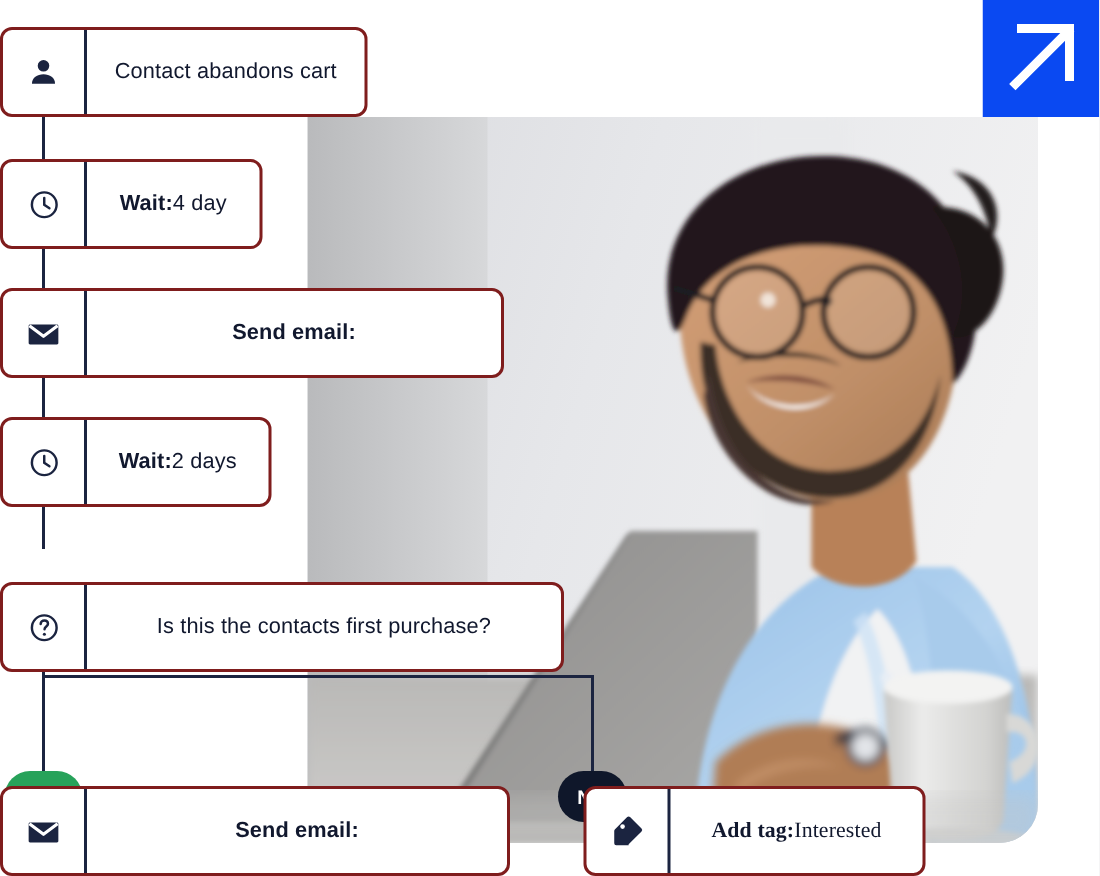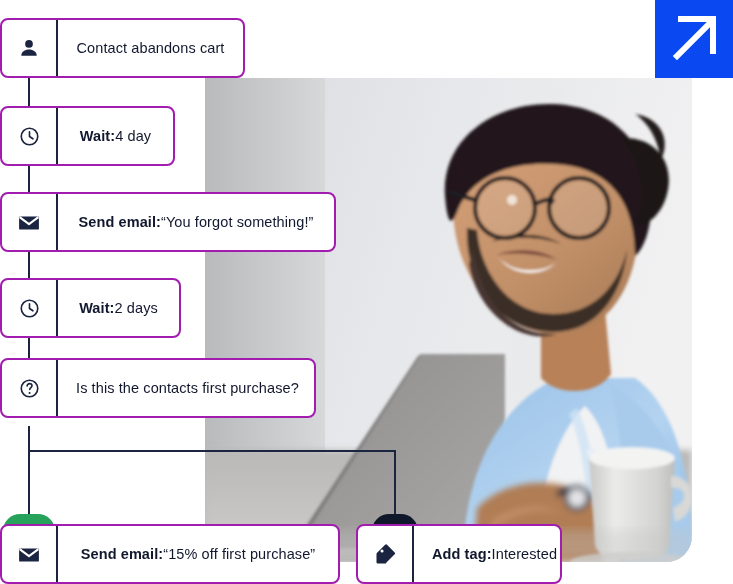--- a/index.html
+++ b/index.html
@@ -48,21 +48,21 @@
   }
   .conn-v { width: 2px; }
   .conn-h { height: 2px; }
 
   
   .node {
     position: absolute;
     display: flex;
     align-items: stretch;
     background: #ffffff;
-    border: 2px solid #a21caf;
+    border: 2px solid #7f1d1d;
     border-radius: 8px;
     box-sizing: border-box;
     height: 60px;
     overflow: hidden;
   }
   .node .ic {
     width: 56px;
     min-width: 56px;
     display: flex;
     align-items: center;
@@ -274,38 +274,37 @@
 
   <div class="node" style="left:0px; top:192px; width:336px;">
     <div class="ic">
       <svg width="24" height="24" viewBox="0 0 24 24" fill="#1b2440">
         <path d="M3 6.4h18c.5 0 .9.4.9.9v11.4c0 .5-.4.9-.9.9H3c-.5 0-.9-.4-.9-.9V7.3c0-.5.4-.9.9-.9z"></path>
         <path d="M2.6 7.2 12 14.2l9.4-7" fill="none" stroke="#ffffff" stroke-width="2.1" stroke-linejoin="round"></path>
       </svg>
     </div>
     <div class="lbl">
       <b>Send email:</b>
-        <span class="reg"> “You forgot something!”</span>
     </div>
   </div>
 
   <div class="node" style="left:0px; top:278px; width:181px;">
     <div class="ic">
       <svg width="23" height="23" viewBox="0 0 24 24" fill="none" stroke="#1b2440" stroke-width="1.7">
         <circle cx="12" cy="12" r="8.6"></circle>
         <path d="M12 7.2 V12 L15.6 14.4" stroke-linecap="round"></path>
       </svg>
     </div>
     <div class="lbl">
       <b>Wait:</b>
         <span class="reg"> 2 days</span>
     </div>
   </div>
 
-  <div class="node" style="left:0px; top:358px; width:316px;justify-content:space-between;">
+  <div class="node" style="left:0px; top:388px; width:376px;justify-content:space-between;">
     <div class="ic">
       <svg width="23" height="23" viewBox="0 0 24 24" fill="none" stroke="#1b2440" stroke-width="1.7">
         <circle cx="12" cy="12" r="8.6"></circle>
         <path d="M9.5 9.4c0-1.5 1.2-2.5 2.6-2.5 1.5 0 2.5 1 2.5 2.3 0 1.9-2.4 2-2.4 3.9" stroke-linecap="round"></path>
         <circle cx="12.1" cy="16.6" r="1.05" fill="#1b2440" stroke="none"></circle>
       </svg>
     </div>
     <div class="lbl">
       <b></b>
         <span class="reg">Is this the contacts first purchase?</span>
@@ -322,25 +321,24 @@
 
   <div class="node" style="left:0px; top:524px; width:340px;">
     <div class="ic">
       <svg width="24" height="24" viewBox="0 0 24 24" fill="#1b2440">
         <path d="M3 6.4h18c.5 0 .9.4.9.9v11.4c0 .5-.4.9-.9.9H3c-.5 0-.9-.4-.9-.9V7.3c0-.5.4-.9.9-.9z"></path>
         <path d="M2.6 7.2 12 14.2l9.4-7" fill="none" stroke="#ffffff" stroke-width="2.1" stroke-linejoin="round"></path>
       </svg>
     </div>
     <div class="lbl">
       <b>Send email:</b>
-        <span class="reg"> “15% off first purchase”</span>
-    </div>
-  </div>
-
-  <div class="node" style="left:356px; top:524px; width:206px;">
+    </div>
+  </div>
+
+  <div class="node" style="left:389px; top:524px; width:228px;font-family:Liberation Serif, serif;">
     <div class="ic">
       <svg width="23" height="23" viewBox="0 0 24 24" fill="#1b2440">
         <path d="M11.4 2.6H20a1.4 1.4 0 0 1 1.4 1.4v8.6a1.4 1.4 0 0 1-.41.99l-8.6 8.6a1.4 1.4 0 0 1-1.98 0L2.42 14.2a1.4 1.4 0 0 1 0-1.98l8.6-8.6a1.4 1.4 0 0 1 .38-.27z" transform="rotate(180 12 12)"></path>
         <circle cx="8.4" cy="8.4" r="1.6" fill="#ffffff"></circle>
       </svg>
     </div>
     <div class="lbl">
       <b>Add tag:</b>
         <span class="reg"> Interested</span>
     </div>

